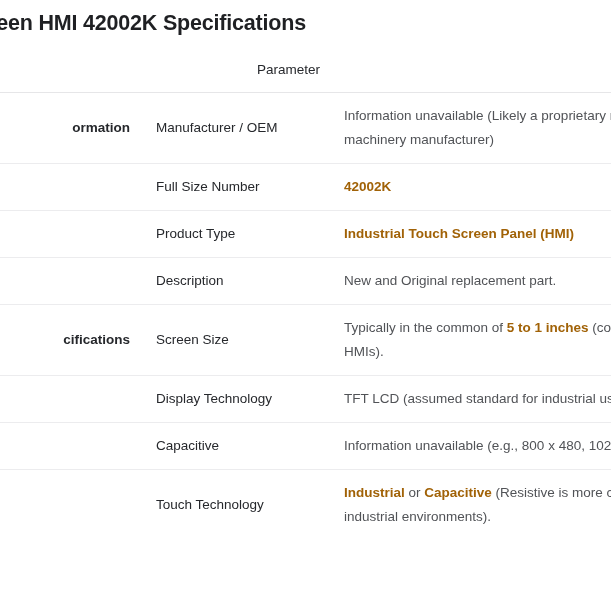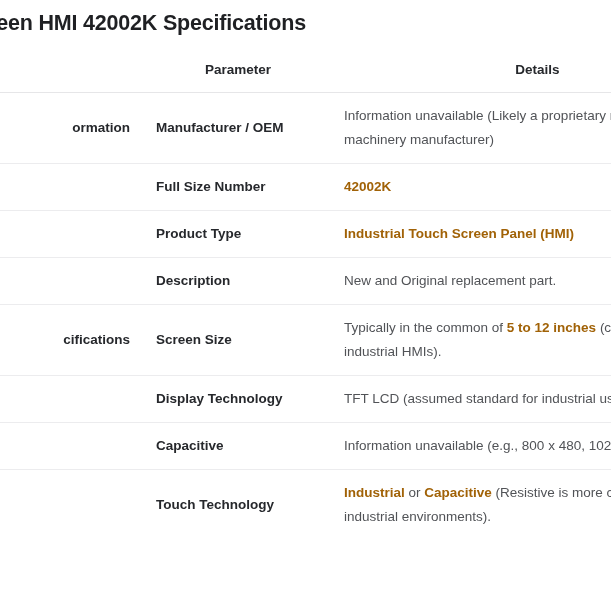--- a/index.html
+++ b/index.html
@@ -43,23 +43,23 @@
     width: 860px;
     border-collapse: collapse;
     margin-top: 17px;
     table-layout: fixed;
   }
   table.spec-table col.c-group   { width: 261px; }
   table.spec-table col.c-param   { width: 188px; }
   table.spec-table col.c-details { width: 411px; }
 
   thead th {
-    text-align: center;
+    text-align: right;
     font-size: 13.5px;
-    font-weight: bold;
+    font-weight: normal;
     color: #26282c;
     padding: 6px 12px 13px 12px;
     border: none;
     vertical-align: bottom;
     line-height: 18px;
   }
 
   tbody tr {
     border-top: 1px solid #ececee;
   }
@@ -75,21 +75,21 @@
   }
 
   td.group-cell {
     font-weight: bold;
     color: #26282c;
     text-align: right;
     padding-right: 14px;
     white-space: nowrap;
   }
   td.param-cell {
-    font-weight: bold;
+    font-weight: normal;
     color: #26282c;
   }
   td.details-cell {
     color: #515357;
     font-weight: normal;
   }
   td.details-cell .strong-dark { color: #a16207; font-weight: bold; }
 
   
   td.details-cell.is-strong {
@@ -135,21 +135,21 @@
             <td class="details-cell is-strong"><span class="strong-dark">Industrial Touch Screen Panel (HMI)</span></td>
           </tr>
           <tr>
             <td class="group-cell"></td>
             <td class="param-cell">Description</td>
             <td class="details-cell"><span>New and Original replacement part.</span></td>
           </tr>
           <tr>
             <td class="group-cell">cifications</td>
             <td class="param-cell">Screen Size</td>
-            <td class="details-cell"><span>Typically in the common of </span><span class="strong-dark">5 to 12 inches</span><span> (common for industrial HMIs).</span></td>
+            <td class="details-cell"><span>Typically in the common of </span><span class="strong-dark">5 to 1 inches</span><span> (common for industrial HMIs).</span></td>
           </tr>
           <tr>
             <td class="group-cell"></td>
             <td class="param-cell">Display Technology</td>
             <td class="details-cell"><span>TFT LCD (assumed standard for industrial use).</span></td>
           </tr>
           <tr>
             <td class="group-cell"></td>
             <td class="param-cell">Capacitive</td>
             <td class="details-cell"><span>Information unavailable (e.g., 800 x 480, 1024 x 768).</span></td>

